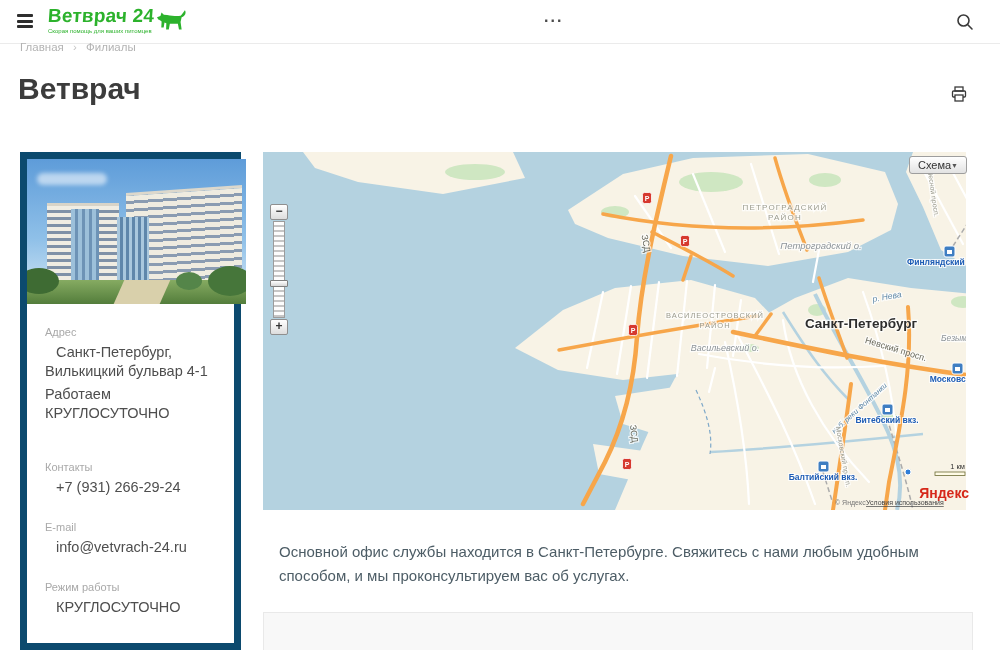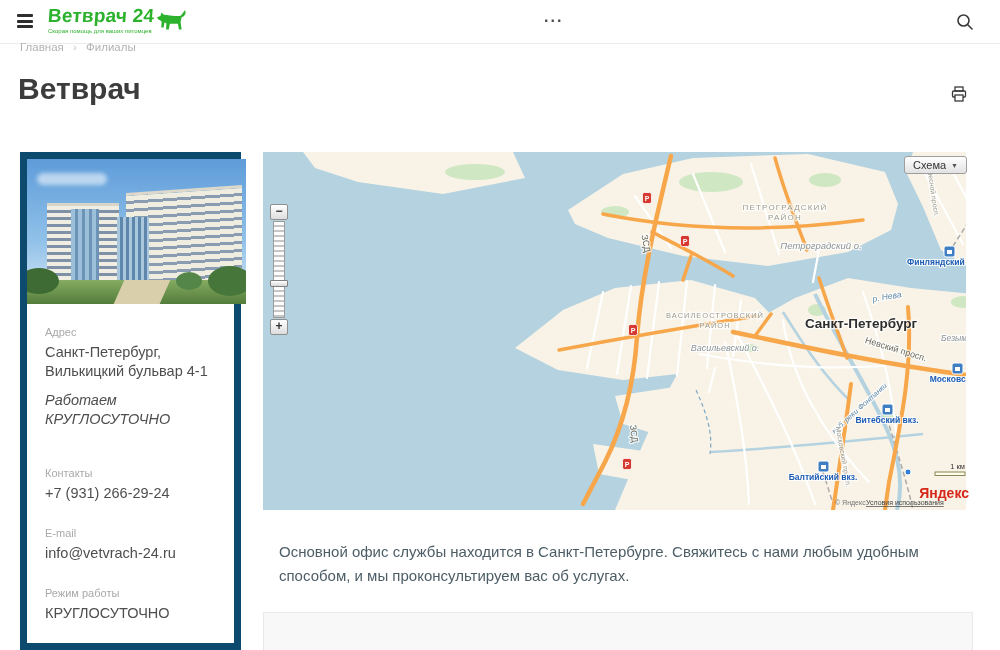--- a/index.html
+++ b/index.html
@@ -50,41 +50,41 @@
     background:#d9d0ab; transform:skewX(-24deg); }
   .tree { position:absolute; background:#3e6b33; border-radius:50%; }
   .t1 { left:-8px; bottom:10px; width:40px; height:26px; }
   .t2 { right:-6px; bottom:8px; width:44px; height:30px; background:#46763a; }
   .t3 { right:44px; bottom:14px; width:26px; height:18px; background:#548549; }
 
   .info { padding:0 18px; }
   .lbl { font-size:11px; color:#a9a9a9; }
   .val { font-size:14.5px; color:#4e4e4e; line-height:19px; }
   .b-addr { margin-top:22px; }
-  .b-work { margin-top:10px;font-style:italic; }
+  .b-work { margin-top:4px; }
   .b-phone { margin-top:38px; }
   .b-mail  { margin-top:24px; }
   .b-mode  { margin-top:24px; }
-  .lbl + .val { margin-top:5px; }
+  .lbl + .val { margin-top:5px;margin-left:11px; }
 
   
   .map { position:absolute; left:263px; top:152px; width:710px; height:358px; background:#b4d2e0;
          cursor:grab; }
   .map svg.mapsvg { position:absolute; inset:0; display:block; }
   .zoomctl { position:absolute; left:7px; top:52px; width:18px; }
   .zbtn { width:18px; height:16px; background:linear-gradient(180deg,#fff,#ddd); border:1px solid #8f8f8f;
           border-radius:2px; font-size:12px; font-weight:700; color:#333; line-height:13px;
           text-align:center; cursor:pointer; }
   .ladder { position:relative; width:12px; height:97px; margin:1px auto;
             border:1px solid #9c9c9c; background:repeating-linear-gradient(180deg,#fdfdfd 0 3px,#c6c6c6 3px 5px); }
   .thumb { position:absolute; left:-4px; top:58px; width:18px; height:7px;
            background:linear-gradient(180deg,#fff,#d7d7d7); border:1px solid #808080; border-radius:1px; cursor:pointer; }
   .schema { position:absolute; right:6px; top:4px; height:18px; padding:0 8px;
             background:linear-gradient(180deg,#fff,#e2e2e2); border:1px solid #9e9e9e; border-radius:3px;
-            font-size:11px; color:#333; font-family:inherit; cursor:pointer; display:flex; align-items:center; gap:5px; }
+            font-size:11px; color:#333; font-family:inherit; cursor:pointer; display:flex; align-items:center; }
   .schema .caret { font-size:7px; color:#555; }
 
   
   .lead { position:absolute; left:263px; top:540px; width:712px; font-size:15px;
           line-height:24px; color:#4d5d66;margin-left:16px; }
   .formbox { position:absolute; left:263px; top:612px; width:710px; height:60px;
              background:#f8f8f8; border:1px solid #e9e9e9; }
 
   svg text { font-family:"Liberation Sans","DejaVu Sans",sans-serif; }
 </style>

